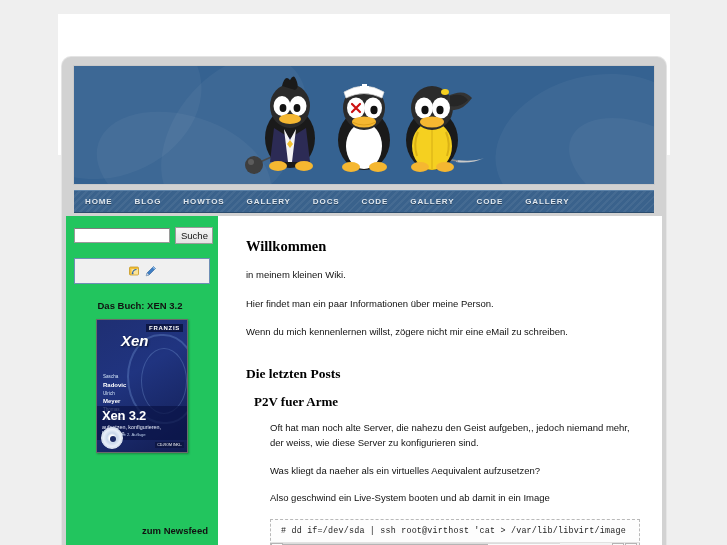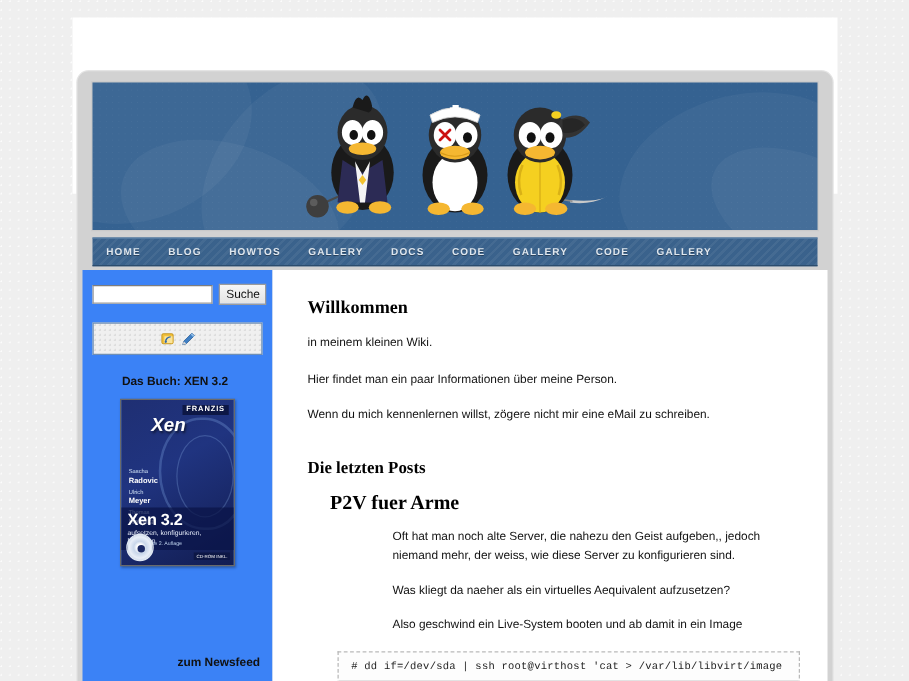--- a/index.html
+++ b/index.html
@@ -102,21 +102,21 @@
 
   
   #columns {
     position: absolute;
     left: 66px; top: 216px;
     width: 596px; height: 329px;
     display: flex;
   }
   #sidebar {
     width: 152px;
-    background: #3b82f6;
+    background: #22c55e;
     padding: 11px 8px 0 8px;
     position: relative;
     flex: none;
   }
   #content {
     flex: 1;
     background: #ffffff;
     padding: 22px 22px 0 28px;
     overflow: hidden;
     position: relative;
@@ -268,33 +268,33 @@
   }
   #content h2 {
     font-family: "Liberation Serif", serif;
     font-size: 13.5px;
     font-weight: bold;
     margin: 26px 0 12px 0;
     color: #000;
   }
   #content h3 {
     font-family: "Liberation Serif", serif;
-    font-size: 16px;
+    font-size: 13px;
     font-weight: bold;
-    margin: 0 0 11px 18px;
+    margin: 0 0 11px 8px;
     color: #000;
   }
   #content p {
     font-size: 9.5px;
     line-height: 1.55;
     margin: 0 0 14px 0;
     color: #111;
   }
   #content .post-body { margin-left: 24px; }
-  #content .post-body p { margin-bottom: 13px; margin-left: 44px; }
+  #content .post-body p { margin-bottom: 13px; }
 
   
   #code-block {
     margin-left: 24px;
     margin-top: 2px;
     border: 1px dashed #b9b9b9;
     background: #fdfdfd;
     padding: 6px 0 0 0;
     position: relative;
   }

